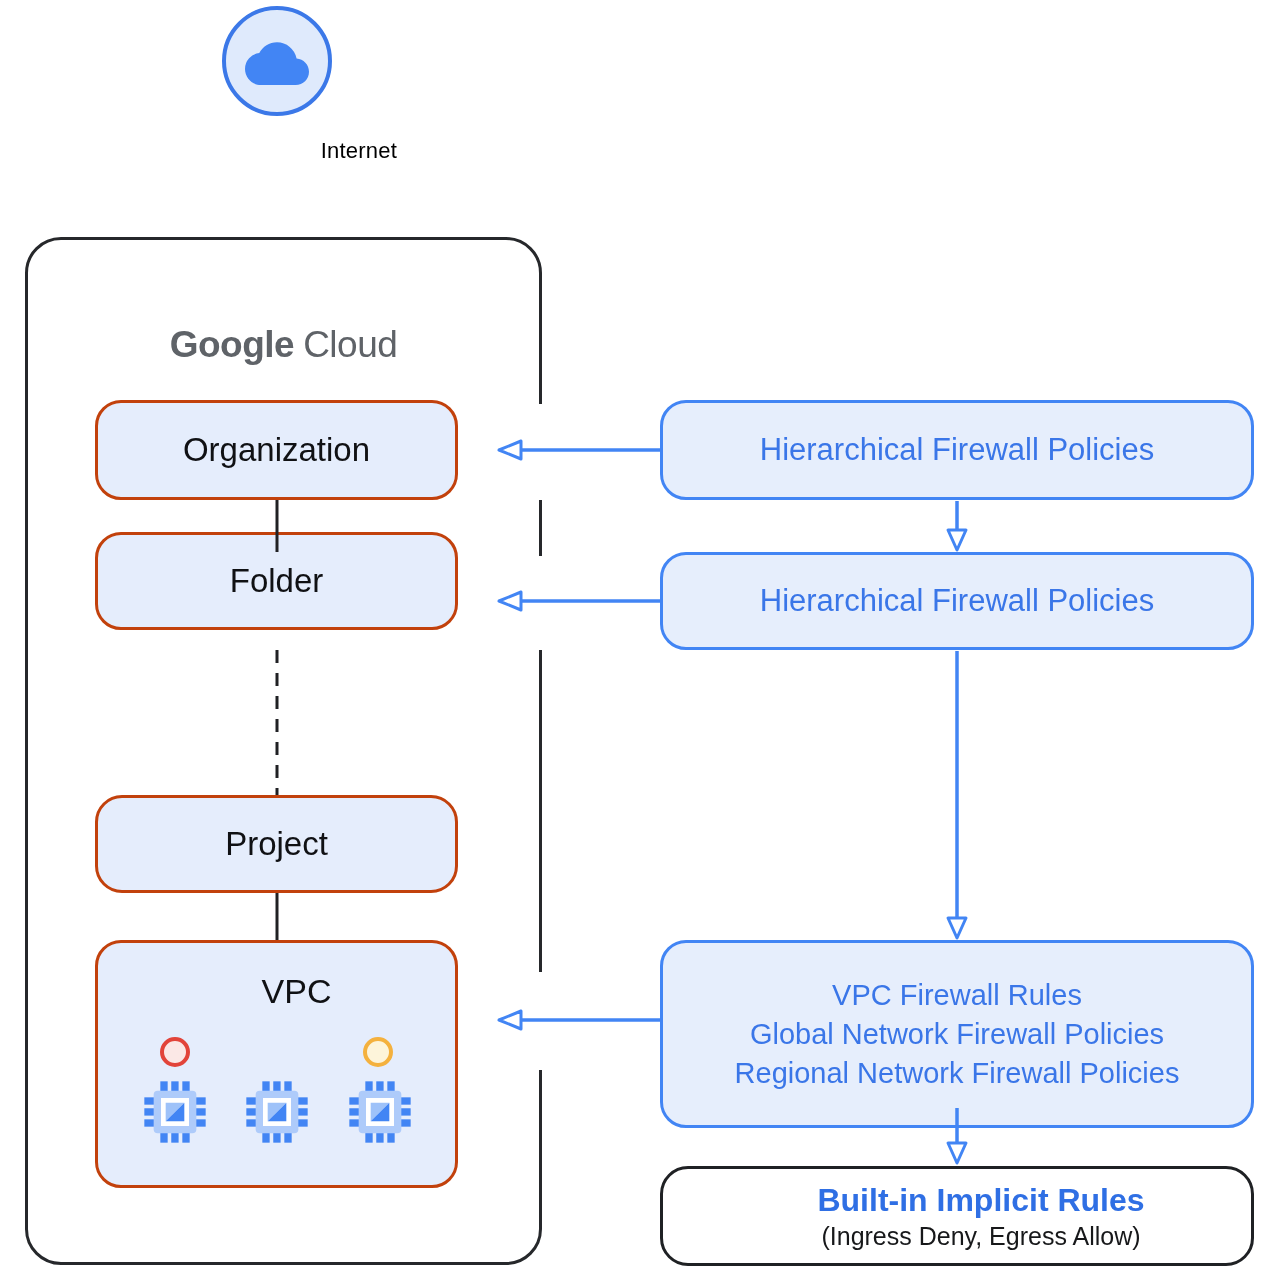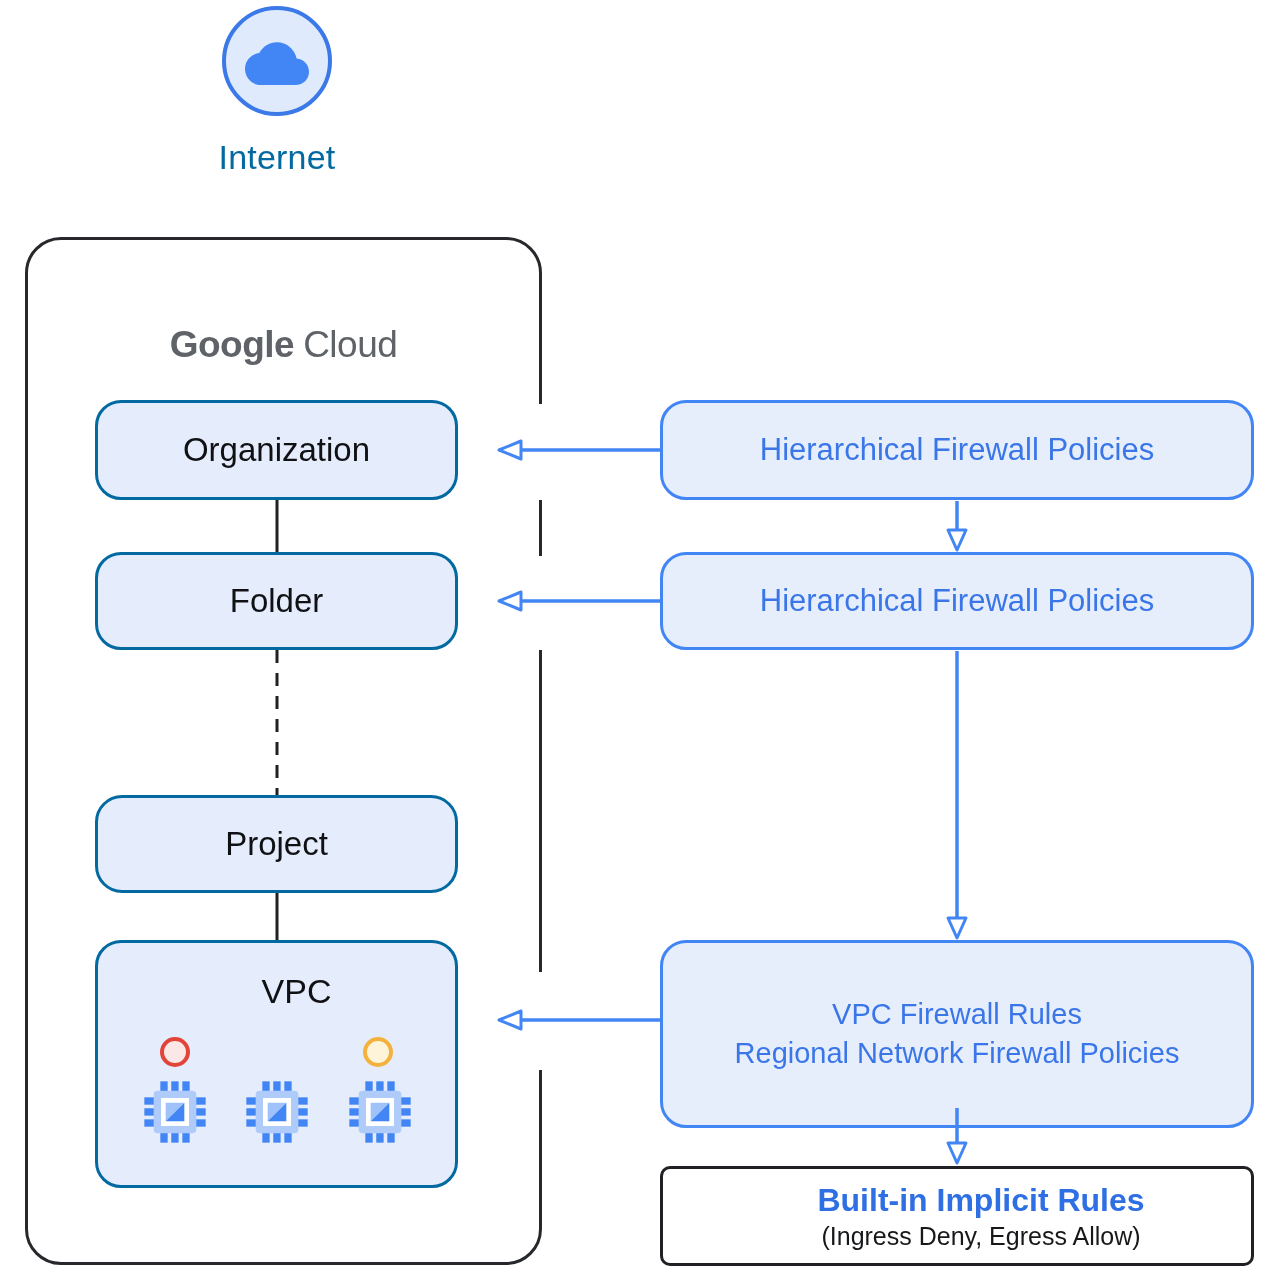--- a/index.html
+++ b/index.html
@@ -10,54 +10,54 @@
     font-family:"Liberation Sans","DejaVu Sans",sans-serif;
     overflow:hidden;
   }
   
   .internet-circle{
     position:absolute;left:222px;top:6px;width:110px;height:110px;
     border-radius:50%;border:4px solid #3b78e8;background:#dfeafc;
     box-sizing:border-box;display:flex;align-items:center;justify-content:center;
   }
   .internet-label{
-    position:absolute;left:157px;top:138px;width:240px;text-align:center;
-    font-size:34px;font-weight:500;color:#0369a1;letter-spacing:0.2px;
+    position:absolute;left:157px;top:138px;width:240px;text-align:right;
+    font-size:22px;font-weight:500;color:#000000;letter-spacing:0.2px;
   }
   
   .gcp-container{
     position:absolute;left:25px;top:237px;width:517px;height:1028px;
     border:3px solid #26282b;border-radius:36px;background:#ffffff;
     box-sizing:border-box;
   }
   .gcp-brand{
     position:absolute;left:25px;top:288px;width:517px;text-align:center;
     font-size:37px;color:#5f6368;letter-spacing:-0.5px;margin-top:36px;
   }
   .gcp-brand .b1{font-weight:600;margin-right:9px;}
   .gcp-brand .b2{font-weight:400;}
   
   .border-patch{position:absolute;left:534px;width:12px;background:#ffffff;}
   
   .node-box{
     position:absolute;left:95px;width:363px;
-    background:#e5edfc;border:3px solid #0369a1;border-radius:26px;
+    background:#e5edfc;border:3px solid #c2410c;border-radius:26px;
     box-sizing:border-box;display:flex;align-items:center;justify-content:center;
     font-size:33px;font-weight:500;color:#101114;
   }
   .policy-box{
     position:absolute;left:660px;width:594px;
     background:#e6eefc;border:3px solid #4285f4;border-radius:26px;
     box-sizing:border-box;display:flex;flex-direction:column;
     align-items:center;justify-content:center;
     font-size:31px;font-weight:500;color:#3a76e8;text-align:right;
   }
   .implicit-box{
     position:absolute;left:660px;width:594px;
-    background:#ffffff;border:3px solid #1f2124;border-radius:10px;
+    background:#ffffff;border:3px solid #1f2124;border-radius:28px;
     box-sizing:border-box;display:flex;flex-direction:column;
     align-items:center;justify-content:center;text-align:center;padding-left:48px;
   }
   .implicit-title{font-size:32px;font-weight:700;color:#2f6fe4;line-height:40px;}
   .implicit-subtitle{font-size:25px;font-weight:500;color:#17181a;line-height:32px;}
   .rules-line{line-height:39px;font-size:29px;}
   
   .vpc-label{
     position:absolute;left:95px;top:972px;width:363px;text-align:center;
     font-size:34px;font-weight:500;color:#101114;padding-left:20px;
@@ -87,21 +87,21 @@
     <span class="b1">Google</span><span class="b2">Cloud</span>
   </div>
 
   <div class="border-patch" style="top:404px;height:96px;"></div>
   <div class="border-patch" style="top:556px;height:94px;"></div>
   <div class="border-patch" style="top:972px;height:98px;"></div>
 
   <div class="node-box" style="top:400px;height:100px;">
     <span>Organization</span>
   </div>
-  <div class="node-box" style="top:552px;height:98px;">
+  <div class="node-box" style="top:532px;height:98px;">
     <span>Folder</span>
   </div>
   <div class="node-box" style="top:795px;height:98px;border-radius:27px;">
     <span>Project</span>
   </div>
   <div class="node-box" style="top:940px;height:248px;"></div>
   <div class="vpc-label">VPC</div>
 
   <div class="status-dot dot-red"></div>
   <div class="status-dot dot-amber"></div>
@@ -168,20 +168,21 @@
   </svg>
 
   <div class="policy-box" style="top:400px;height:100px;">
     <span>Hierarchical Firewall Policies</span>
   </div>
   <div class="policy-box" style="top:552px;height:98px;">
     <span>Hierarchical Firewall Policies</span>
   </div>
   <div class="policy-box" style="top:940px;height:188px;">
     <span class="rules-line">VPC Firewall Rules</span>
+    <span class="rules-line">Global Network Firewall Policies</span>
     <span class="rules-line">Regional Network Firewall Policies</span>
   </div>
   <div class="implicit-box" style="top:1166px;height:100px;">
     <span class="implicit-title">Built-in Implicit Rules</span>
     <span class="implicit-subtitle">(Ingress Deny, Egress Allow)</span>
   </div>
 
   <svg id="connector-layer">
 
     <line x1="277" y1="500" x2="277" y2="552" stroke="#202124" stroke-width="3"></line>

